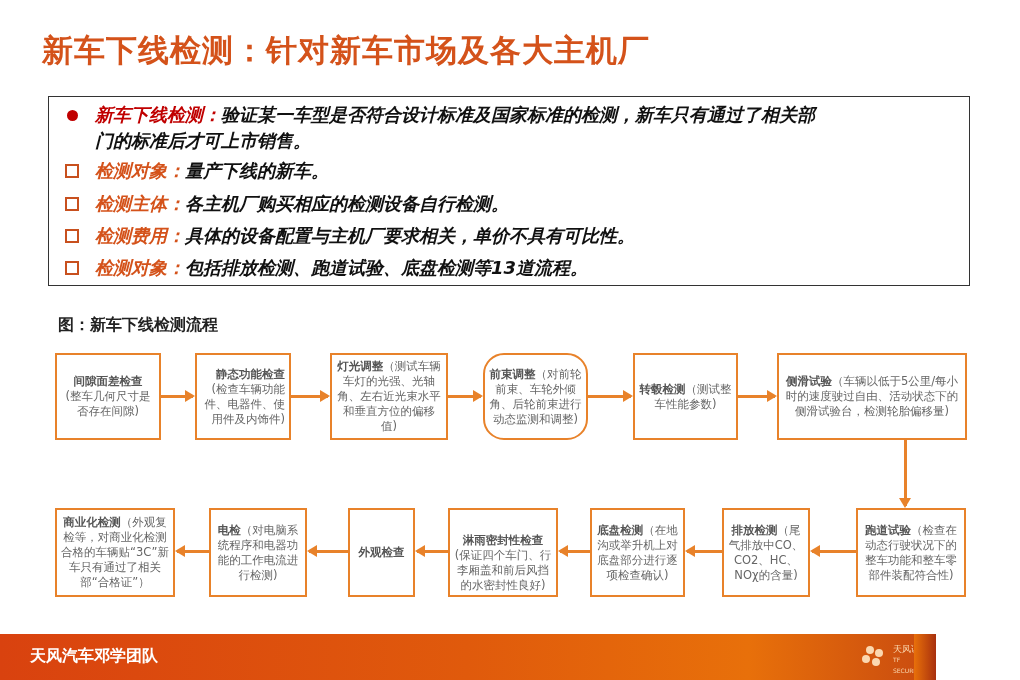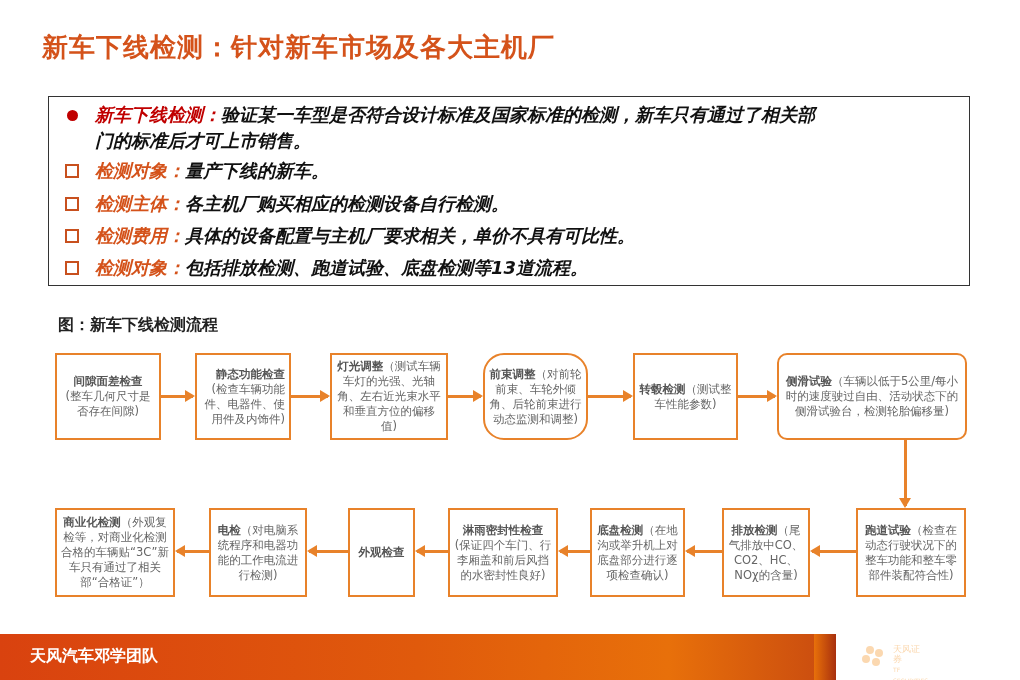--- a/index.html
+++ b/index.html
@@ -1,37 +1,37 @@
 <!DOCTYPE html>
 <html><head>
 <meta charset="utf-8">
 <style>
   html, body { margin:0; padding:0; }
   body { width:1020px; height:680px; position:relative; background:#ffffff; overflow:hidden;
          font-family:"DejaVu Sans","Liberation Sans",sans-serif; }
-  .title { position:absolute; left:42px; top:30px; font-size:26px; font-weight:bold; color:#d4521a; letter-spacing:1px; }
+  .title { position:absolute; left:42px; top:30px; font-size:31px; font-weight:bold; color:#d4521a; letter-spacing:1px; }
   .infobox { position:absolute; left:48px; top:96px; width:922px; height:190px; border:1.5px solid #333; box-sizing:border-box;font-style:italic; }
   .line { position:absolute; left:12px; font-size:18px; font-weight:bold; color:#111; line-height:24px; }
   .bullet { position:absolute; left:0; width:22px; text-align:center; }
   .dot { display:inline-block; width:11px; height:11px; border-radius:50%; background:#c00000; margin-top:6px; }
   .sq { display:inline-block; width:10px; height:10px; border:2.5px solid #c8501e; margin-top:5px; }
   .txt { position:absolute; left:34px; white-space:nowrap; }
   .key1 { color:#c00000; }
   .key { color:#d4521a; }
   .figtitle { position:absolute; left:58px; top:315px; font-size:16px; font-weight:bold; color:#222; }
   .box { position:absolute; border:2.5px solid #e8822a; box-sizing:border-box; display:flex; align-items:center; justify-content:center;
          text-align:center; font-size:11.5px; color:#666; line-height:15px; padding:2px 4px; background:#fff; }
   .box b { color:#555; }
   .harrow { position:absolute; height:3px; background:#e8822a; }
   .harrow.r::after { content:""; position:absolute; right:-2px; top:-5px; border-left:10px solid #e8822a; border-top:6.5px solid transparent; border-bottom:6.5px solid transparent; }
   .harrow.l::before { content:""; position:absolute; left:-2px; top:-5px; border-right:10px solid #e8822a; border-top:6.5px solid transparent; border-bottom:6.5px solid transparent; }
   .varrow { position:absolute; width:3px; background:#e8822a; }
   .varrow::after { content:""; position:absolute; bottom:-2px; left:-5px; border-top:10px solid #e8822a; border-left:6.5px solid transparent; border-right:6.5px solid transparent; }
   .source { position:absolute; left:58px; top:606px; font-size:16px; color:#333;margin-top:32px; }
-  .footer { position:absolute; left:0; top:634px; width:836px; height:46px;
+  .footer { position:absolute; left:0; top:634px; width:936px; height:46px;
             background:linear-gradient(90deg,#d9420f 0%,#e05a0c 50%,#e8700a 80%,#c84a10 100%); }
   .footer-team { position:absolute; left:30px; top:12px; font-size:16px; font-weight:bold; color:#fff; }
   .watermark { position:absolute; right:22px; top:-4px; font-size:22px; color:#fff; font-weight:bold; text-shadow:2px 2px 2px #333; }
   .logo { position:absolute; left:860px; top:12px; width:30px; height:24px; }
   .logo span { position:absolute; width:8px; height:8px; border-radius:50%; background:#fbd8b0; }
   .logo-text { position:absolute; left:893px; top:10px; font-size:9px; color:#fbd8b0; line-height:10px; }
   .corner { position:absolute; right:0; top:0; width:22px; height:46px; background:linear-gradient(90deg,#e8700a,#a8300e); }
 </style>
 </head>
 <body>
@@ -84,41 +84,41 @@
 <div class="box" style="left:483px;top:353px;width:105px;height:87px;border-radius:21px;">
   <div><b>前束调整</b><span>（对前轮前束、车轮外倾角、后轮前束进行动态监测和调整)</span></div>
 </div>
 <div class="harrow r" style="left:588px;top:395px;width:43px;"></div>
 
 <div class="box" style="left:633px;top:353px;width:105px;height:87px;">
   <div><b>转毂检测</b><span>（测试整车性能参数)</span></div>
 </div>
 <div class="harrow r" style="left:738px;top:395px;width:37px;"></div>
 
-<div class="box" style="left:777px;top:353px;width:190px;height:87px;border-radius:10px;">
+<div class="box" style="left:777px;top:353px;width:190px;height:87px;">
   <div><b>侧滑试验</b><span>（车辆以低于5公里/每小时的速度驶过自由、活动状态下的侧滑试验台，检测轮胎偏移量)</span></div>
 </div>
 <div class="varrow" style="left:904px;top:440px;height:66px;"></div>
 
 <div class="box" style="left:856px;top:508px;width:110px;height:89px;">
   <div><b>跑道试验</b><span>（检查在动态行驶状况下的整车功能和整车零部件装配符合性)</span></div>
 </div>
 <div class="harrow l" style="left:812px;top:550px;width:44px;"></div>
 
 <div class="box" style="left:722px;top:508px;width:88px;height:89px;">
   <div><b>排放检测</b><span>（尾气排放中CO、CO2、HC、NOχ的含量)</span></div>
 </div>
 <div class="harrow l" style="left:687px;top:550px;width:35px;"></div>
 
 <div class="box" style="left:590px;top:508px;width:95px;height:89px;">
   <div><b>底盘检测</b><span>（在地沟或举升机上对底盘部分进行逐项检查确认)</span></div>
 </div>
 <div class="harrow l" style="left:560px;top:550px;width:30px;"></div>
 
-<div class="box" style="left:448px;top:508px;width:110px;height:89px;">
+<div class="box" style="left:448px;top:508px;width:110px;height:89px;align-items:flex-end;">
   <div><b>淋雨密封性检查</b><br><span>(保证四个车门、行李厢盖和前后风挡的水密封性良好)</span></div>
 </div>
 <div class="harrow l" style="left:417px;top:550px;width:31px;"></div>
 
 <div class="box" style="left:348px;top:508px;width:67px;height:89px;">
   <div><b>外观检查</b><br></div>
 </div>
 <div class="harrow l" style="left:309px;top:550px;width:39px;"></div>
 
 <div class="box" style="left:209px;top:508px;width:98px;height:89px;">

